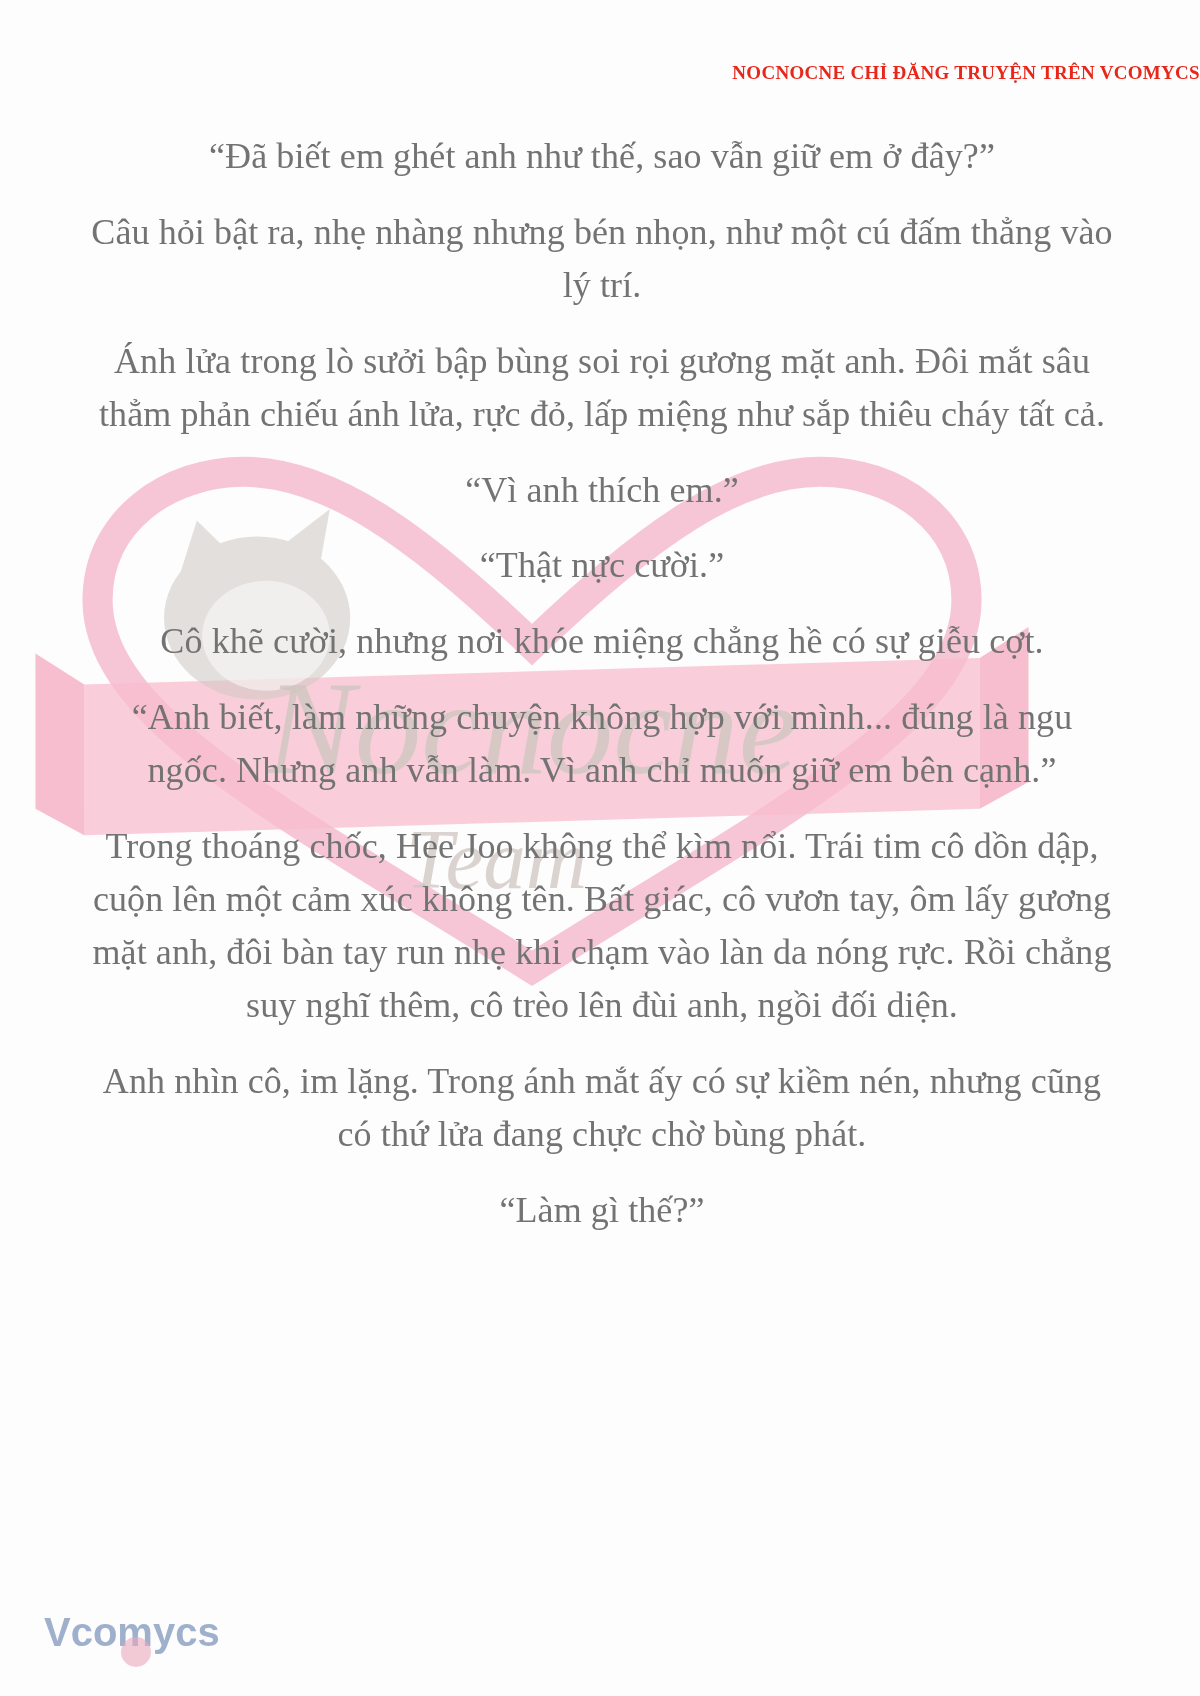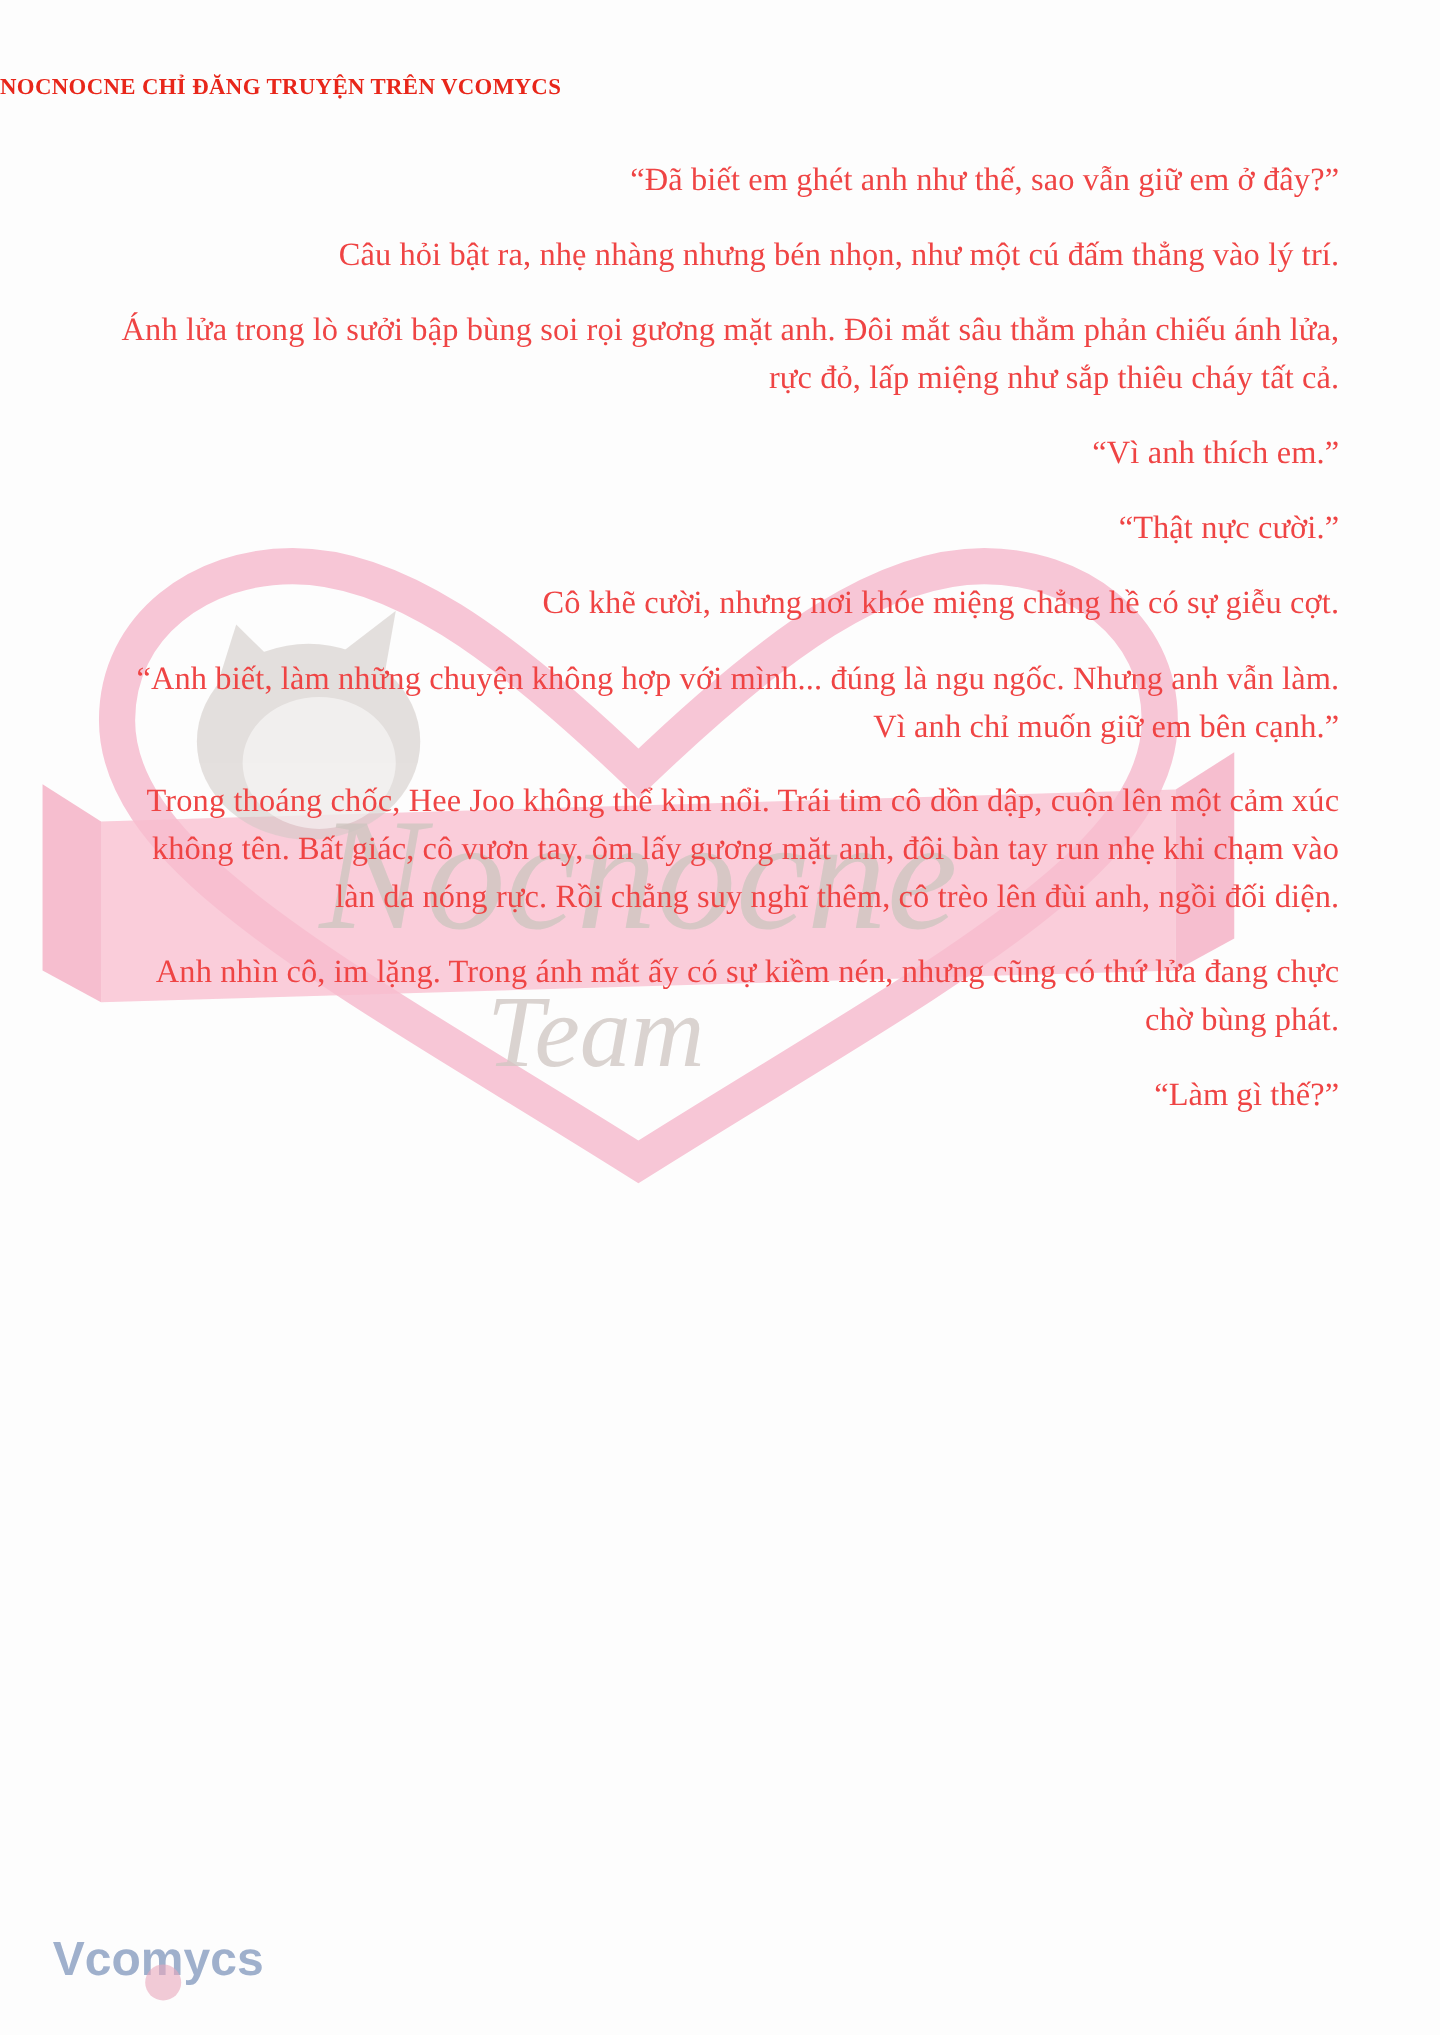--- a/index.html
+++ b/index.html
@@ -37,44 +37,44 @@
     width: 100%;
     height: 100%;
   }
 
   
   .header-note {
     position: absolute;
     left: 0;
     top: 62px;
     width: 1200px;
-    text-align: left;
+    text-align: right;
     font-family: "Liberation Serif", serif;
     font-weight: bold;
     font-size: 19px;
     letter-spacing: 0.3px;
     color: #e8261a;
     z-index: 3;
   }
 
   
   .content {
     position: absolute;
     left: 88px;
     top: 130px;
     width: 1028px;
     z-index: 2;
   }
   .para {
     font-family: "Liberation Serif", serif;
-    font-size: 27px;
+    font-size: 36px;
     line-height: 1.47;
-    color: #ef4444;
+    color: #737373;
     margin: 0 0 23px 0;
-    text-align: right;
+    text-align: center;
     letter-spacing: 0.1px;
   }
 
   
   .footer-logo {
     position: absolute;
     left: 44px;
     bottom: 26px;
     z-index: 3;
     width: 190px;

